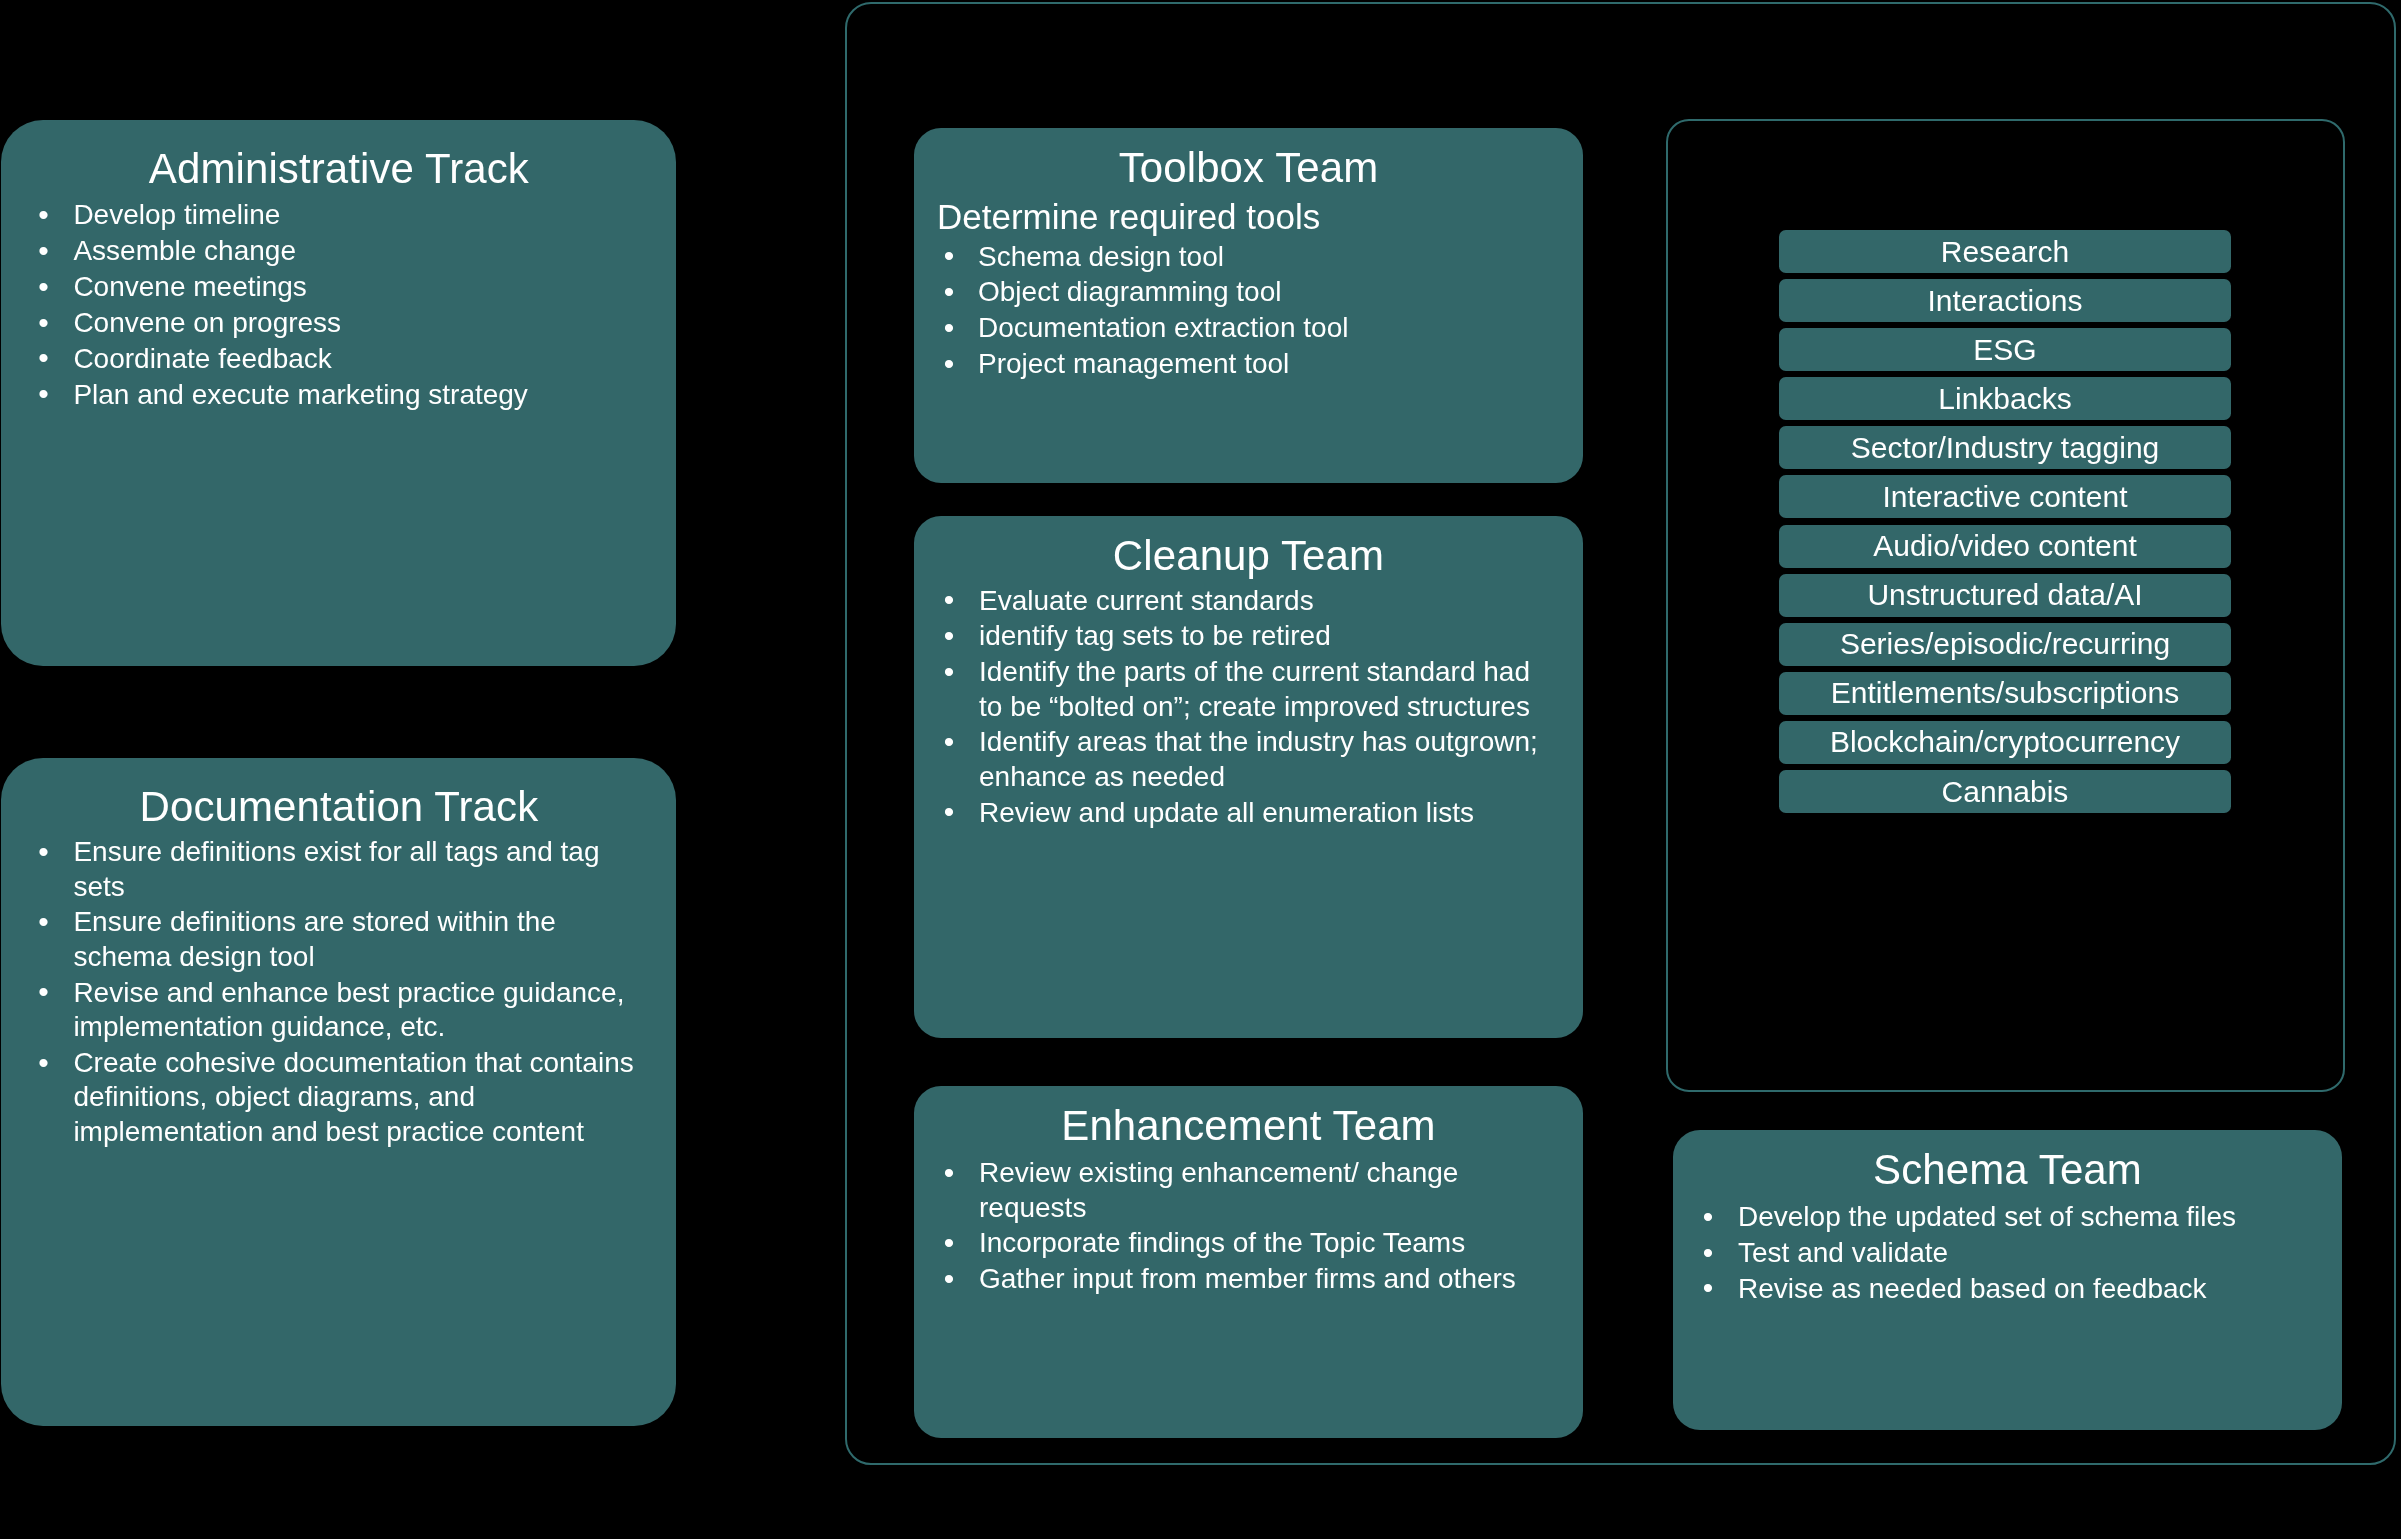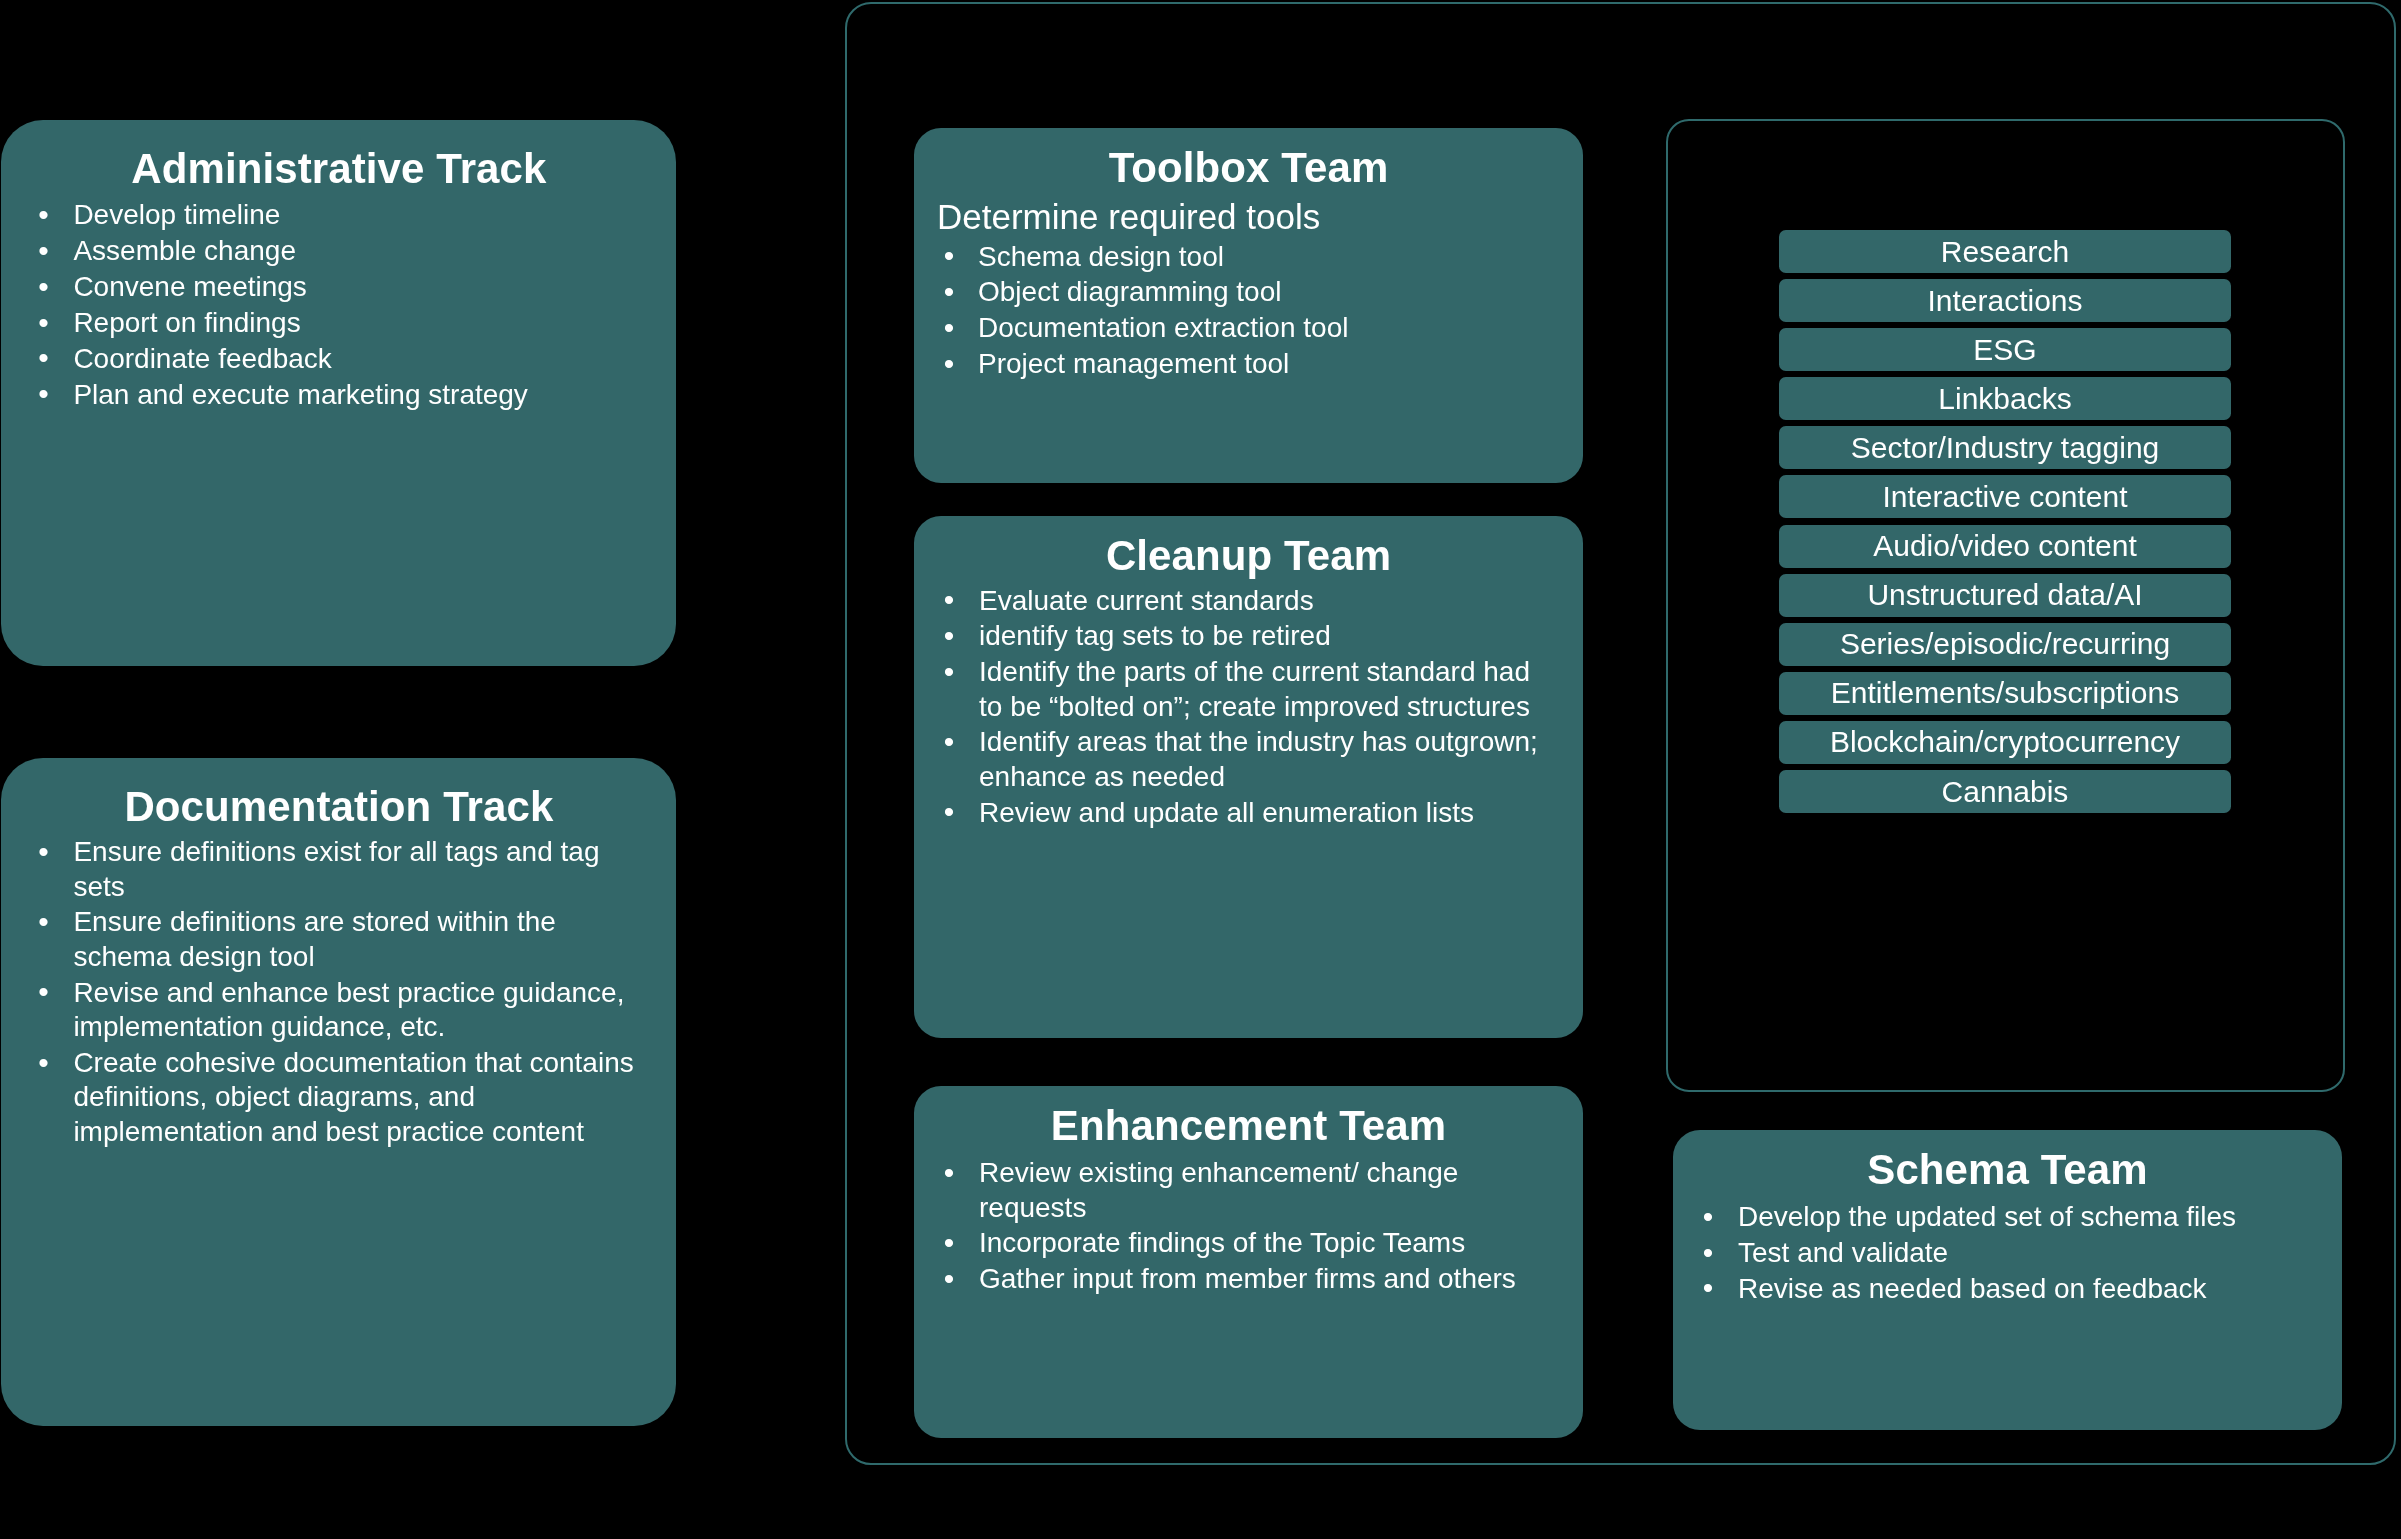--- a/index.html
+++ b/index.html
@@ -26,21 +26,21 @@
     border-radius: 42px;
     box-sizing: border-box;
     color: #ffffff;
   }
   .card.tight { border-radius: 27px; }
 
   .card-title {
     text-align: center;
     font-size: 42px;
     line-height: 1.12;
-    font-weight: 700;
+    font-weight: 400;
     color: #ffffff;
     letter-spacing: 0.1px;
     white-space: nowrap;
   }
 
   .lead {
     font-size: 35px;
     line-height: 1.22;
     color: #ffffff;
   }
@@ -130,21 +130,21 @@
 <body>
 
 <div id="canvas">
 
   <div class="card" id="card-administrative-track">
     <div class="card-title">Administrative Track</div>
     <ul class="bullets">
       <li>Develop timeline</li>
       <li>Assemble change</li>
       <li>Convene meetings</li>
-      <li>Report on findings</li>
+      <li>Convene on progress</li>
       <li>Coordinate feedback</li>
       <li>Plan and execute marketing strategy</li>
     </ul>
   </div>
 
   <div class="card" id="card-documentation-track">
     <div class="card-title">Documentation Track</div>
     <ul class="bullets">
       <li>Ensure definitions exist for all tags and tag sets</li>
       <li>Ensure definitions are stored within the schema design tool</li>

